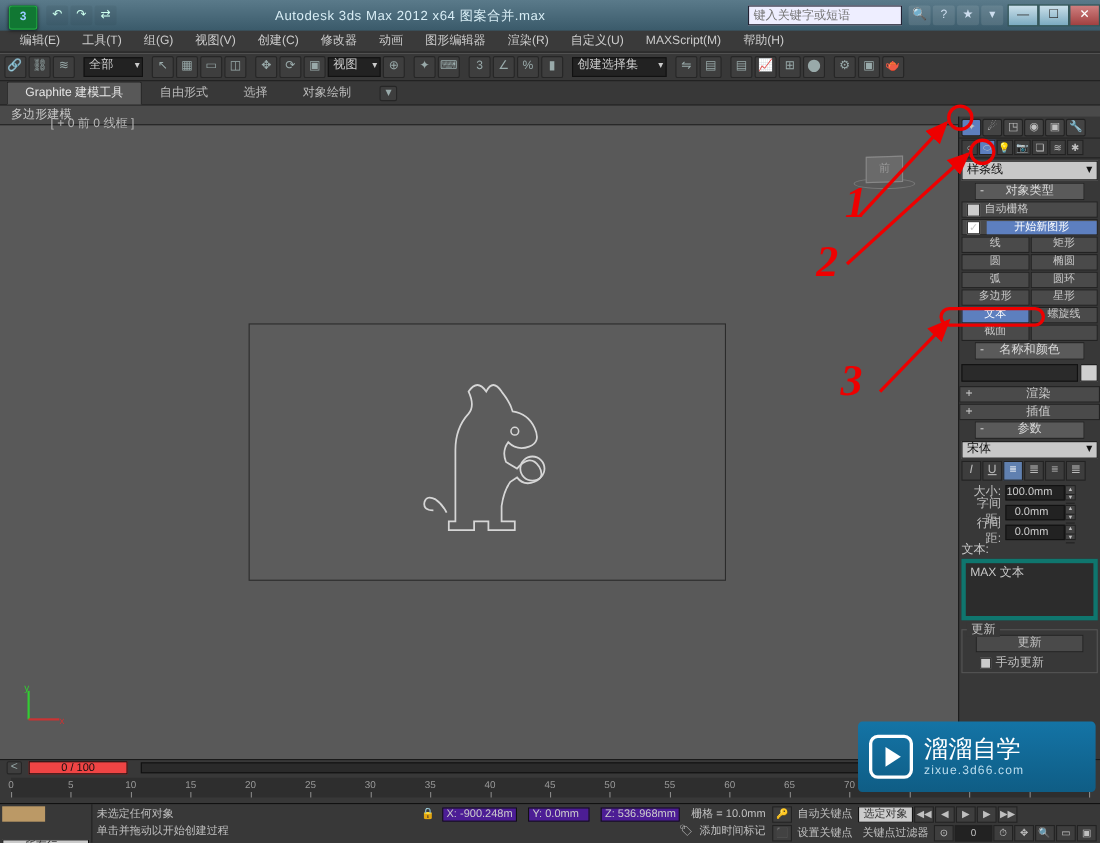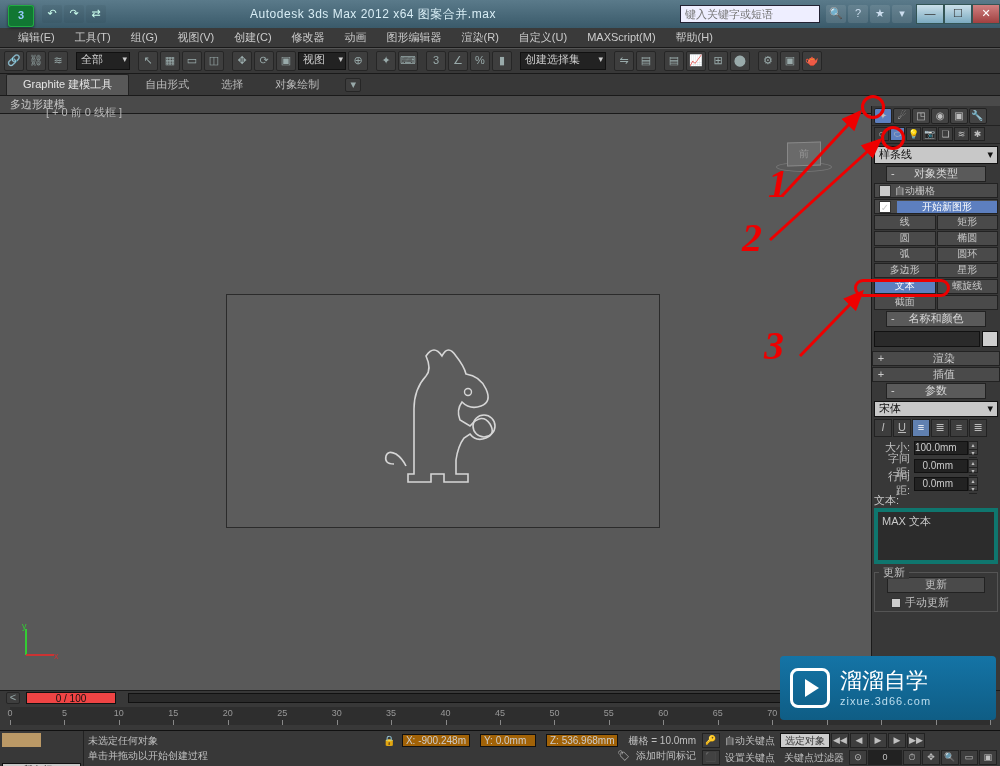--- a/index.html
+++ b/index.html
@@ -79,21 +79,21 @@
   .tl-ruler{ height:18px; background:#2e2e2e; position:relative; margin:2px 10px 0;}
   .tick{ position:absolute; bottom:0; width:1px;height:5px; background:#888;}
   .ticklbl{ position:absolute; bottom:6px; font-size:9px; color:#999; transform:translateX(-50%);}
 
   .status{ position:absolute; left:0; right:0; bottom:0; height:36px; background:#383838; border-top:1px solid #111; display:flex; font-size:10px;}
   .status .left{ width:84px; border-right:1px solid #222; padding:2px;}
   .status .allrow{ height:14px; background:#cacaca; color:#333; text-align:center; display:flex;align-items:center;justify-content:center;border:1px solid #111; margin-top:16px;}
   .status .msgs{ flex:1; display:flex; flex-direction:column; padding:2px 4px;}
   .status .msgs > div{height:15px;display:flex;align-items:center;gap:6px;}
   .coord{ display:inline-flex; align-items:center; gap:1px; margin-right:4px;}
-  .coord .cv{ background:#a16207; border:1px solid #111; padding:0 3px; height:13px; min-width:56px; color:#ccc;}
+  .coord .cv{ background:#4c1d95; border:1px solid #111; padding:0 3px; height:13px; min-width:56px; color:#ccc;}
   .status .right{ width:300px; display:flex; flex-wrap:wrap; gap:1px; padding:2px; align-content:flex-start;}
   .status .right .sbtn{ width:18px;height:15px;background:#3e3e3e;border:1px solid #222; font-size:9px; display:flex;align-items:center;justify-content:center;}
   .status-lbl{ height:15px; padding:0 4px; display:flex;align-items:center;}
 
   .anno{ position:absolute; pointer-events:none; }
   .circ{ border:3px solid #e00; border-radius:50%; }
   .num{ color:#e00; font:italic bold 40px/1 Georgia,serif; }
   .watermark{ position:absolute; right:4px; bottom:46px; width:216px; height:64px; background:linear-gradient(#1474a6,#0f5d85); border-radius:4px; display:flex; align-items:center; color:#fff; font-size:22px; padding:0 10px; gap:10px;}
   .watermark .play{ width:40px;height:40px; border:3px solid #fff; border-radius:8px; display:flex;align-items:center;justify-content:center;}
   .watermark .play:before{ content:""; border-left:14px solid #fff; border-top:9px solid transparent; border-bottom:9px solid transparent; margin-left:4px;}

